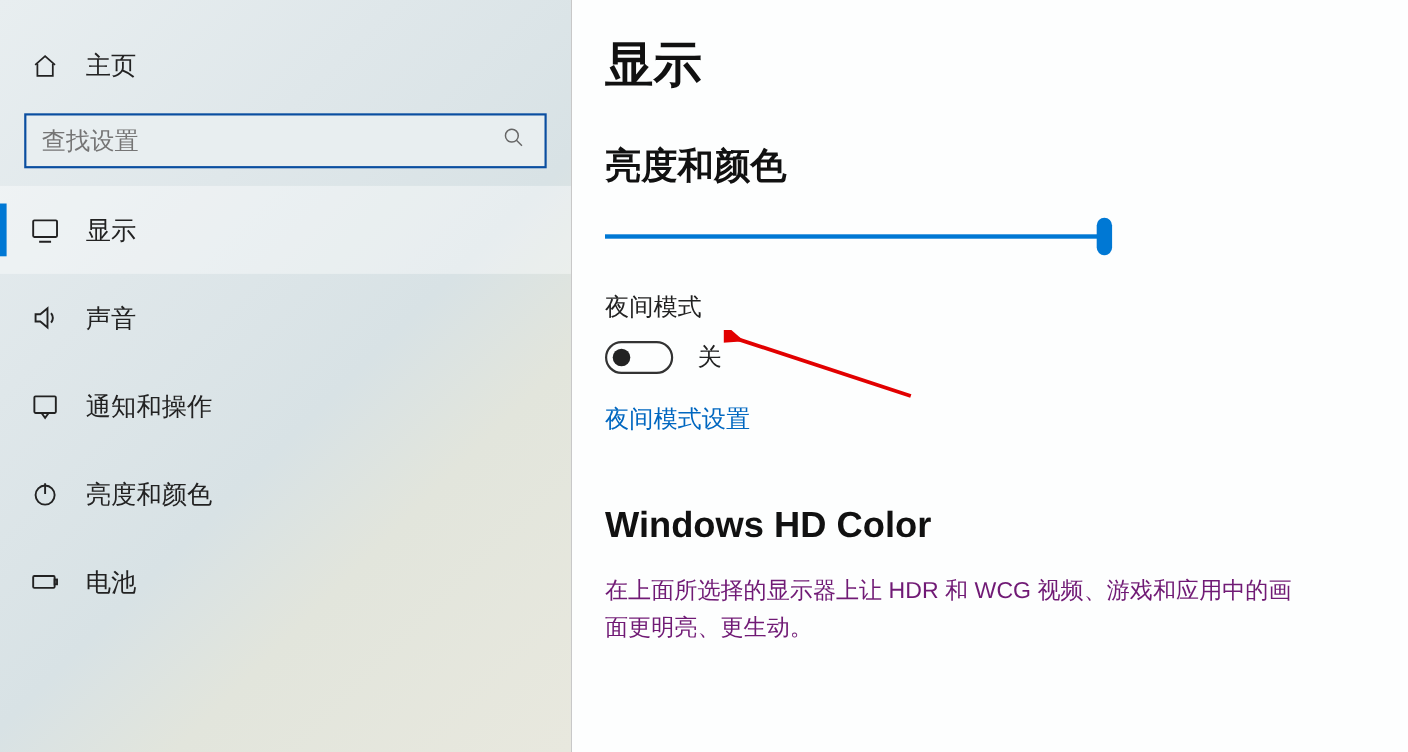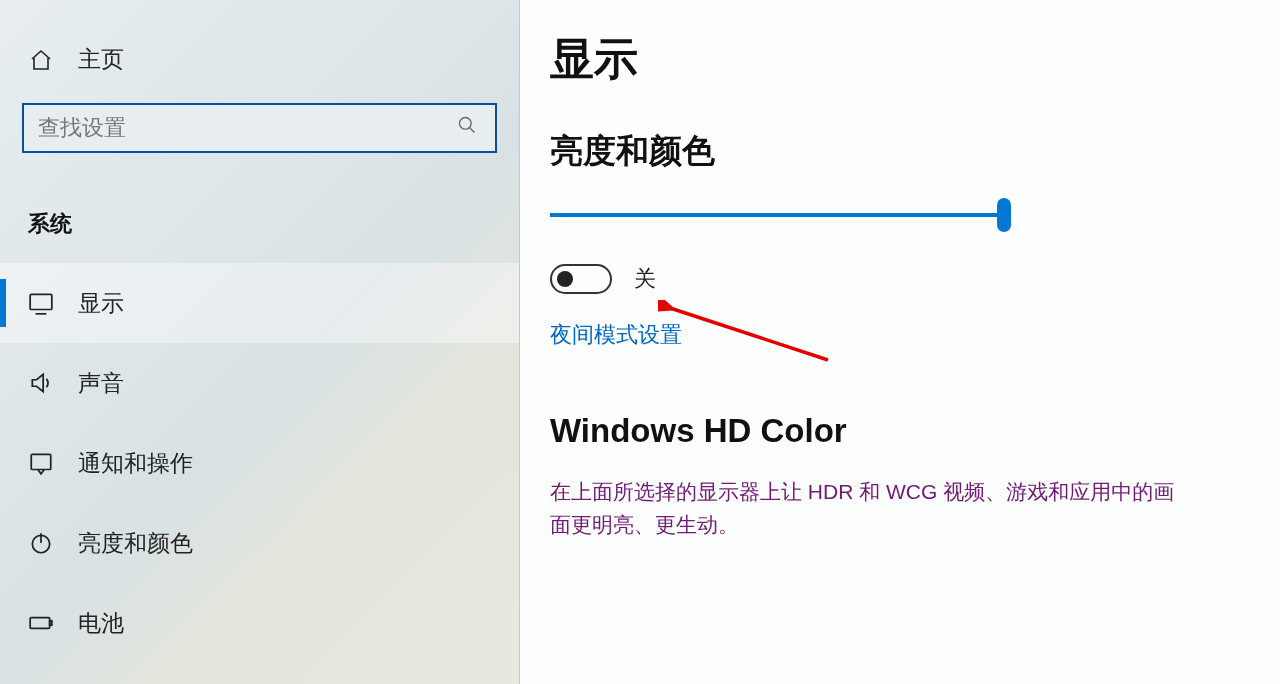--- a/index.html
+++ b/index.html
@@ -23,21 +23,21 @@
       display: flex;
       align-items: center;
       padding: 14px 28px 18px 28px;
       gap: 24px;
     }
     .home-label {
       font-size: 23px;
       color: #222;
     }
     .search-wrap {
-      margin: 10px 22px 38px 22px;
+      margin: 10px 22px 16px 22px;
     }
     .search-box {
       width: 100%;
       height: 50px;
       border: 2px solid #0a4ea0;
       background: #e8eef0;
       display: flex;
       align-items: center;
       padding: 0 14px;
       font-size: 22px;
@@ -223,21 +223,20 @@
       <input type="text" placeholder="查找设置" style="">
       <span class="search-icon">
         <svg width="20" height="20" viewBox="0 0 24 24" fill="none" stroke="currentColor" stroke-width="1.6">
           <circle cx="10" cy="10" r="7"></circle>
           <line x1="15" y1="15" x2="21" y2="21"></line>
         </svg>
       </span>
     </div>
   </div>
 
-  <div class="category-label">系统</div>
 
   <div class="nav-item selected">
     <span class="nav-icon">
       <svg width="26" height="26" viewBox="0 0 24 24" fill="none" stroke="currentColor" stroke-width="1.6">
         <rect x="2" y="4" width="20" height="14" rx="1"></rect>
         <line x1="7" y1="22" x2="17" y2="22"></line>
       </svg>
     </span>
     <span class="nav-label">显示</span>
   </div>
@@ -288,20 +287,21 @@
   <h1 class="page-title">显示</h1>
 
   <h2 class="section-title">亮度和颜色</h2>
 
 
   <div class="slider-wrap">
     <div class="slider-track"></div>
     <div class="slider-thumb"></div>
   </div>
 
+  <div class="setting-label">夜间模式</div>
 
   <div class="toggle-row">
     <div class="toggle">
       <div class="toggle-knob"></div>
     </div>
     <span class="toggle-status">关</span>
   </div>
 
   <div class="arrow-annotation">
     <svg width="180" height="70" viewBox="0 0 180 70">

